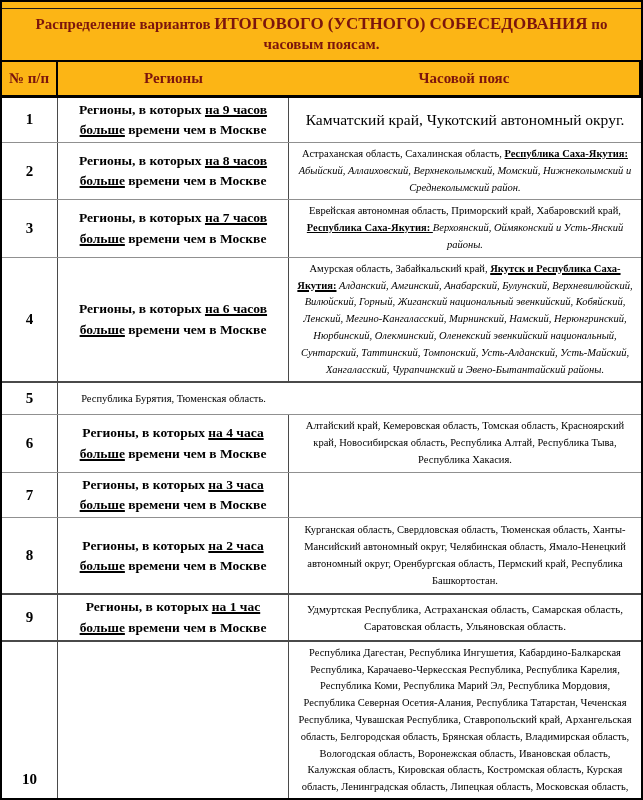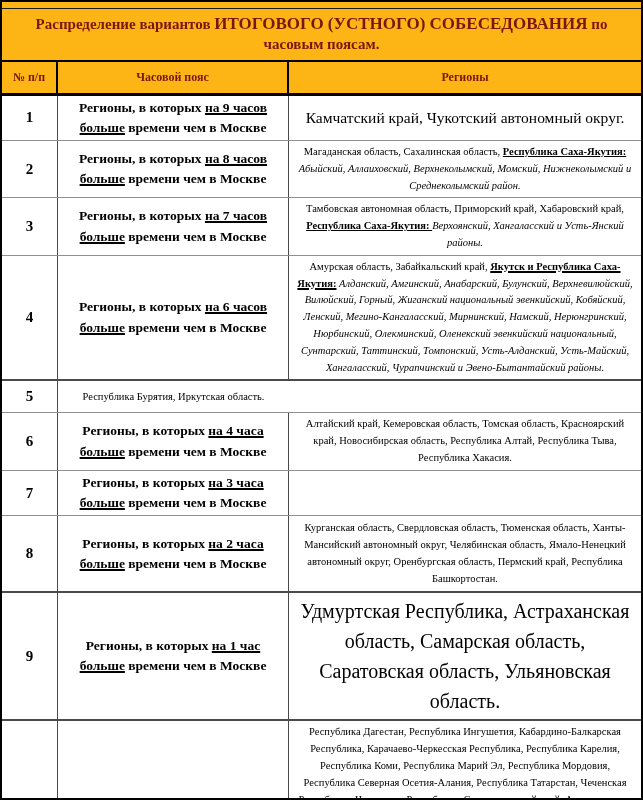--- a/index.html
+++ b/index.html
@@ -14,58 +14,58 @@
   .title {
     text-align:center; padding:5px 8px 6px; font-weight:bold;
     color:var(--header-text,#7B150D); border-bottom:2px solid #000;
     line-height:1.2;
   }
   .t-side { font-size:15px; }
   .t-main { font-size:17px; }
   .grid3 { display:grid; grid-template-columns:56px 231px 1fr; }
   .colrow { border-bottom:3px solid #000; }
   .colrow .hcell {
-    padding:8px 4px; text-align:center; font-weight:bold; font-size:12px;
+    padding:8px 4px; text-align:center; font-weight:bold; font-size:15px;
     color:var(--header-text,#7B150D); display:flex; align-items:center; justify-content:center;
   }
   .hline { border-right:2px solid #000; }
   .body { flex:1; display:flex; flex-direction:column; background:#fff; }
   .row { border-bottom:1px solid #909090; }
   .row.thick { border-bottom:2px solid #4a4a4a; }
   .row:last-child { border-bottom:none; }
   .cell {
     display:flex; align-items:center; justify-content:center;
     text-align:center; padding:2px 6px; box-sizing:border-box; color:#000;
   }
   .c-num { font-weight:bold; font-size:15px; border-right:1px solid #4a4a4a; }
   .c-tz  { font-weight:bold; font-size:13.5px; line-height:1.5; border-right:1px solid #4a4a4a; }
   .c-rg  { line-height:1.5; padding:3px 8px; }
   .rs-sm { font-size:10.5px; line-height:1.6; }
-  .rs-md { font-size:20px; }
+  .rs-md { font-size:11px; }
   .rs-lg { font-size:15.5px; }
   .rs-xl { font-size:20px; }
   .u  { text-decoration:underline; text-decoration-thickness:1.5px; }
   .b  { font-weight:bold;text-decoration:underline; }
   .i  { font-style:italic; }
   .bu { font-weight:bold; text-decoration:underline; text-decoration-thickness:1.5px; }
 </style>
 </head>
 <body>
 
 <div class="doc">
 
   <div class="hdr">
     <div class="hdr-strip"></div>
     <div class="title">
       <span class="t-side">Распределение вариантов </span><span class="t-main">ИТОГОВОГО (УСТНОГО) СОБЕСЕДОВАНИЯ</span><span class="t-side"> по часовым поясам.</span>
     </div>
     <div class="grid3 colrow">
       <div class="hcell hline">№ п/п</div>
+      <div class="hcell">Регионы</div>
       <div class="hcell hline">Часовой пояс</div>
-      <div class="hcell">Регионы</div>
     </div>
   </div>
 
   <div class="body">
 
     <div class="grid3 row" style="min-height:33px">
       <div class="cell c-num">1</div>
       <div class="cell c-tz">
           <div><span>Регионы, в которых </span><span class="u">на 9 часов больше</span><span> времени чем в Москве</span></div>
         </div>
@@ -73,48 +73,48 @@
           <div><span>Камчатский край, Чукотский автономный округ.</span></div>
         </div>
     </div>
 
     <div class="grid3 row" style="min-height:44px">
       <div class="cell c-num">2</div>
       <div class="cell c-tz">
           <div><span>Регионы, в которых </span><span class="u">на 8 часов больше</span><span> времени чем в Москве</span></div>
         </div>
       <div class="cell c-rg rs-sm">
-          <div><span>Магаданская область, Сахалинская область, </span><span class="b">Республика Саха-Якутия: </span><span class="i">Абыйский, Аллаиховский, Верхнеколымский, Момский, Нижнеколымский и Среднеколымский район.</span></div>
+          <div><span>Астраханская область, Сахалинская область, </span><span class="b">Республика Саха-Якутия: </span><span class="i">Абыйский, Аллаиховский, Верхнеколымский, Момский, Нижнеколымский и Среднеколымский район.</span></div>
         </div>
     </div>
 
     <div class="grid3 row" style="min-height:40px">
       <div class="cell c-num">3</div>
       <div class="cell c-tz">
           <div><span>Регионы, в которых </span><span class="u">на 7 часов больше</span><span> времени чем в Москве</span></div>
         </div>
       <div class="cell c-rg rs-sm">
-          <div><span>Тамбовская автономная область, Приморский край, Хабаровский край, </span><span class="b">Республика Саха-Якутия: </span><span class="i">Верхоянский, Хангаласский и Усть-Янский районы.</span></div>
+          <div><span>Еврейская автономная область, Приморский край, Хабаровский край, </span><span class="b">Республика Саха-Якутия: </span><span class="i">Верхоянский, Оймяконский и Усть-Янский районы.</span></div>
         </div>
     </div>
 
     <div class="grid3 row thick" style="min-height:100px">
       <div class="cell c-num">4</div>
       <div class="cell c-tz">
           <div><span>Регионы, в которых </span><span class="u">на 6 часов больше</span><span> времени чем в Москве</span></div>
         </div>
       <div class="cell c-rg rs-sm">
           <div><span>Амурская область, Забайкальский край, </span><span class="bu">Якутск и Республика Саха-Якутия:</span><span class="i"> Алданский, Амгинский, Анабарский, Булунский, Верхневилюйский, Вилюйский, Горный, Жиганский национальный эвенкийский, Кобяйский, Ленский, Мегино-Кангаласский, Мирнинский, Намский, Нерюнгринский, Нюрбинский, Олекминский, Оленекский эвенкийский национальный, Сунтарский, Таттинский, Томпонский, Усть-Алданский, Усть-Майский, Хангаласский, Чурапчинский и Эвено-Бытантайский районы.</span></div>
         </div>
     </div>
 
     <div class="grid3 row" style="min-height:31px">
       <div class="cell c-num">5</div>
       <div class="cell c-rg rs-sm">
-          <div><span>Республика Бурятия, Иркутская область.</span></div>
+          <div><span>Республика Бурятия, Тюменская область.</span></div>
         </div>
     </div>
 
     <div class="grid3 row" style="min-height:41px">
       <div class="cell c-num">6</div>
       <div class="cell c-tz">
           <div><span>Регионы, в которых </span><span class="u">на 4 часа больше</span><span> времени чем в Москве</span></div>
         </div>
       <div class="cell c-rg rs-sm">
           <div><span>Алтайский край, Кемеровская область, Томская область, Красноярский край, Новосибирская область, Республика Алтай, Республика Тыва, Республика Хакасия.</span></div>

